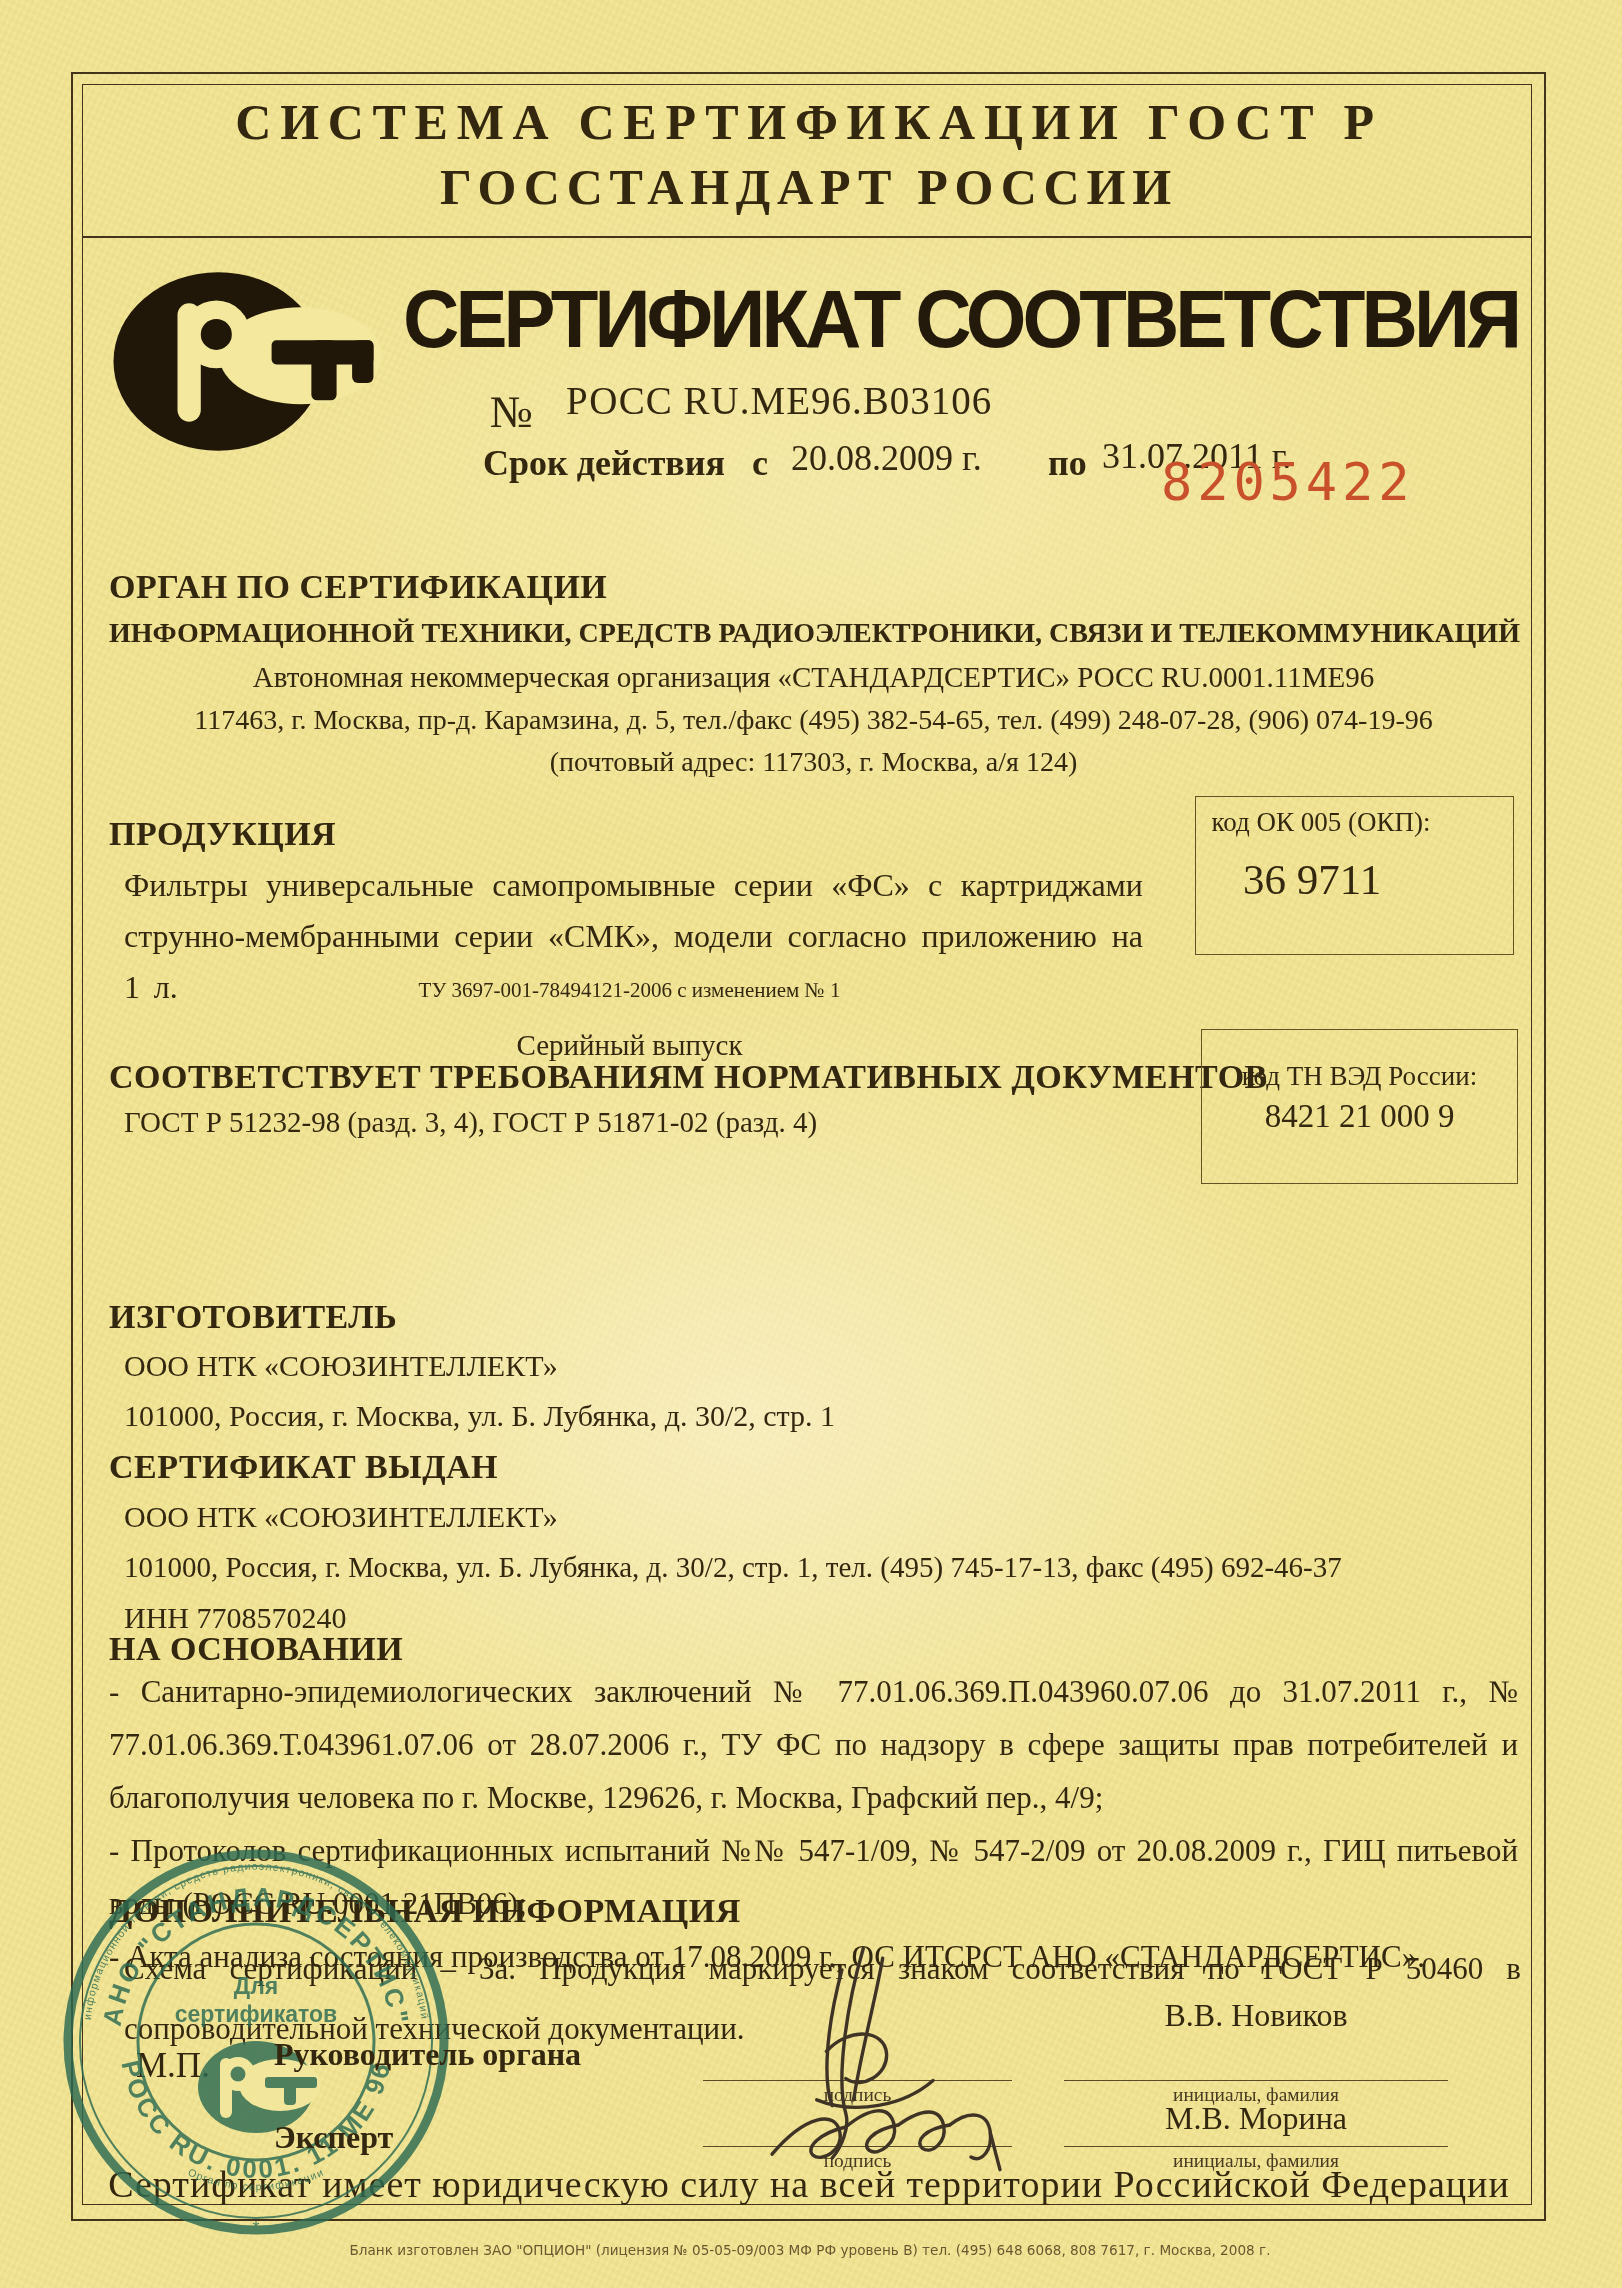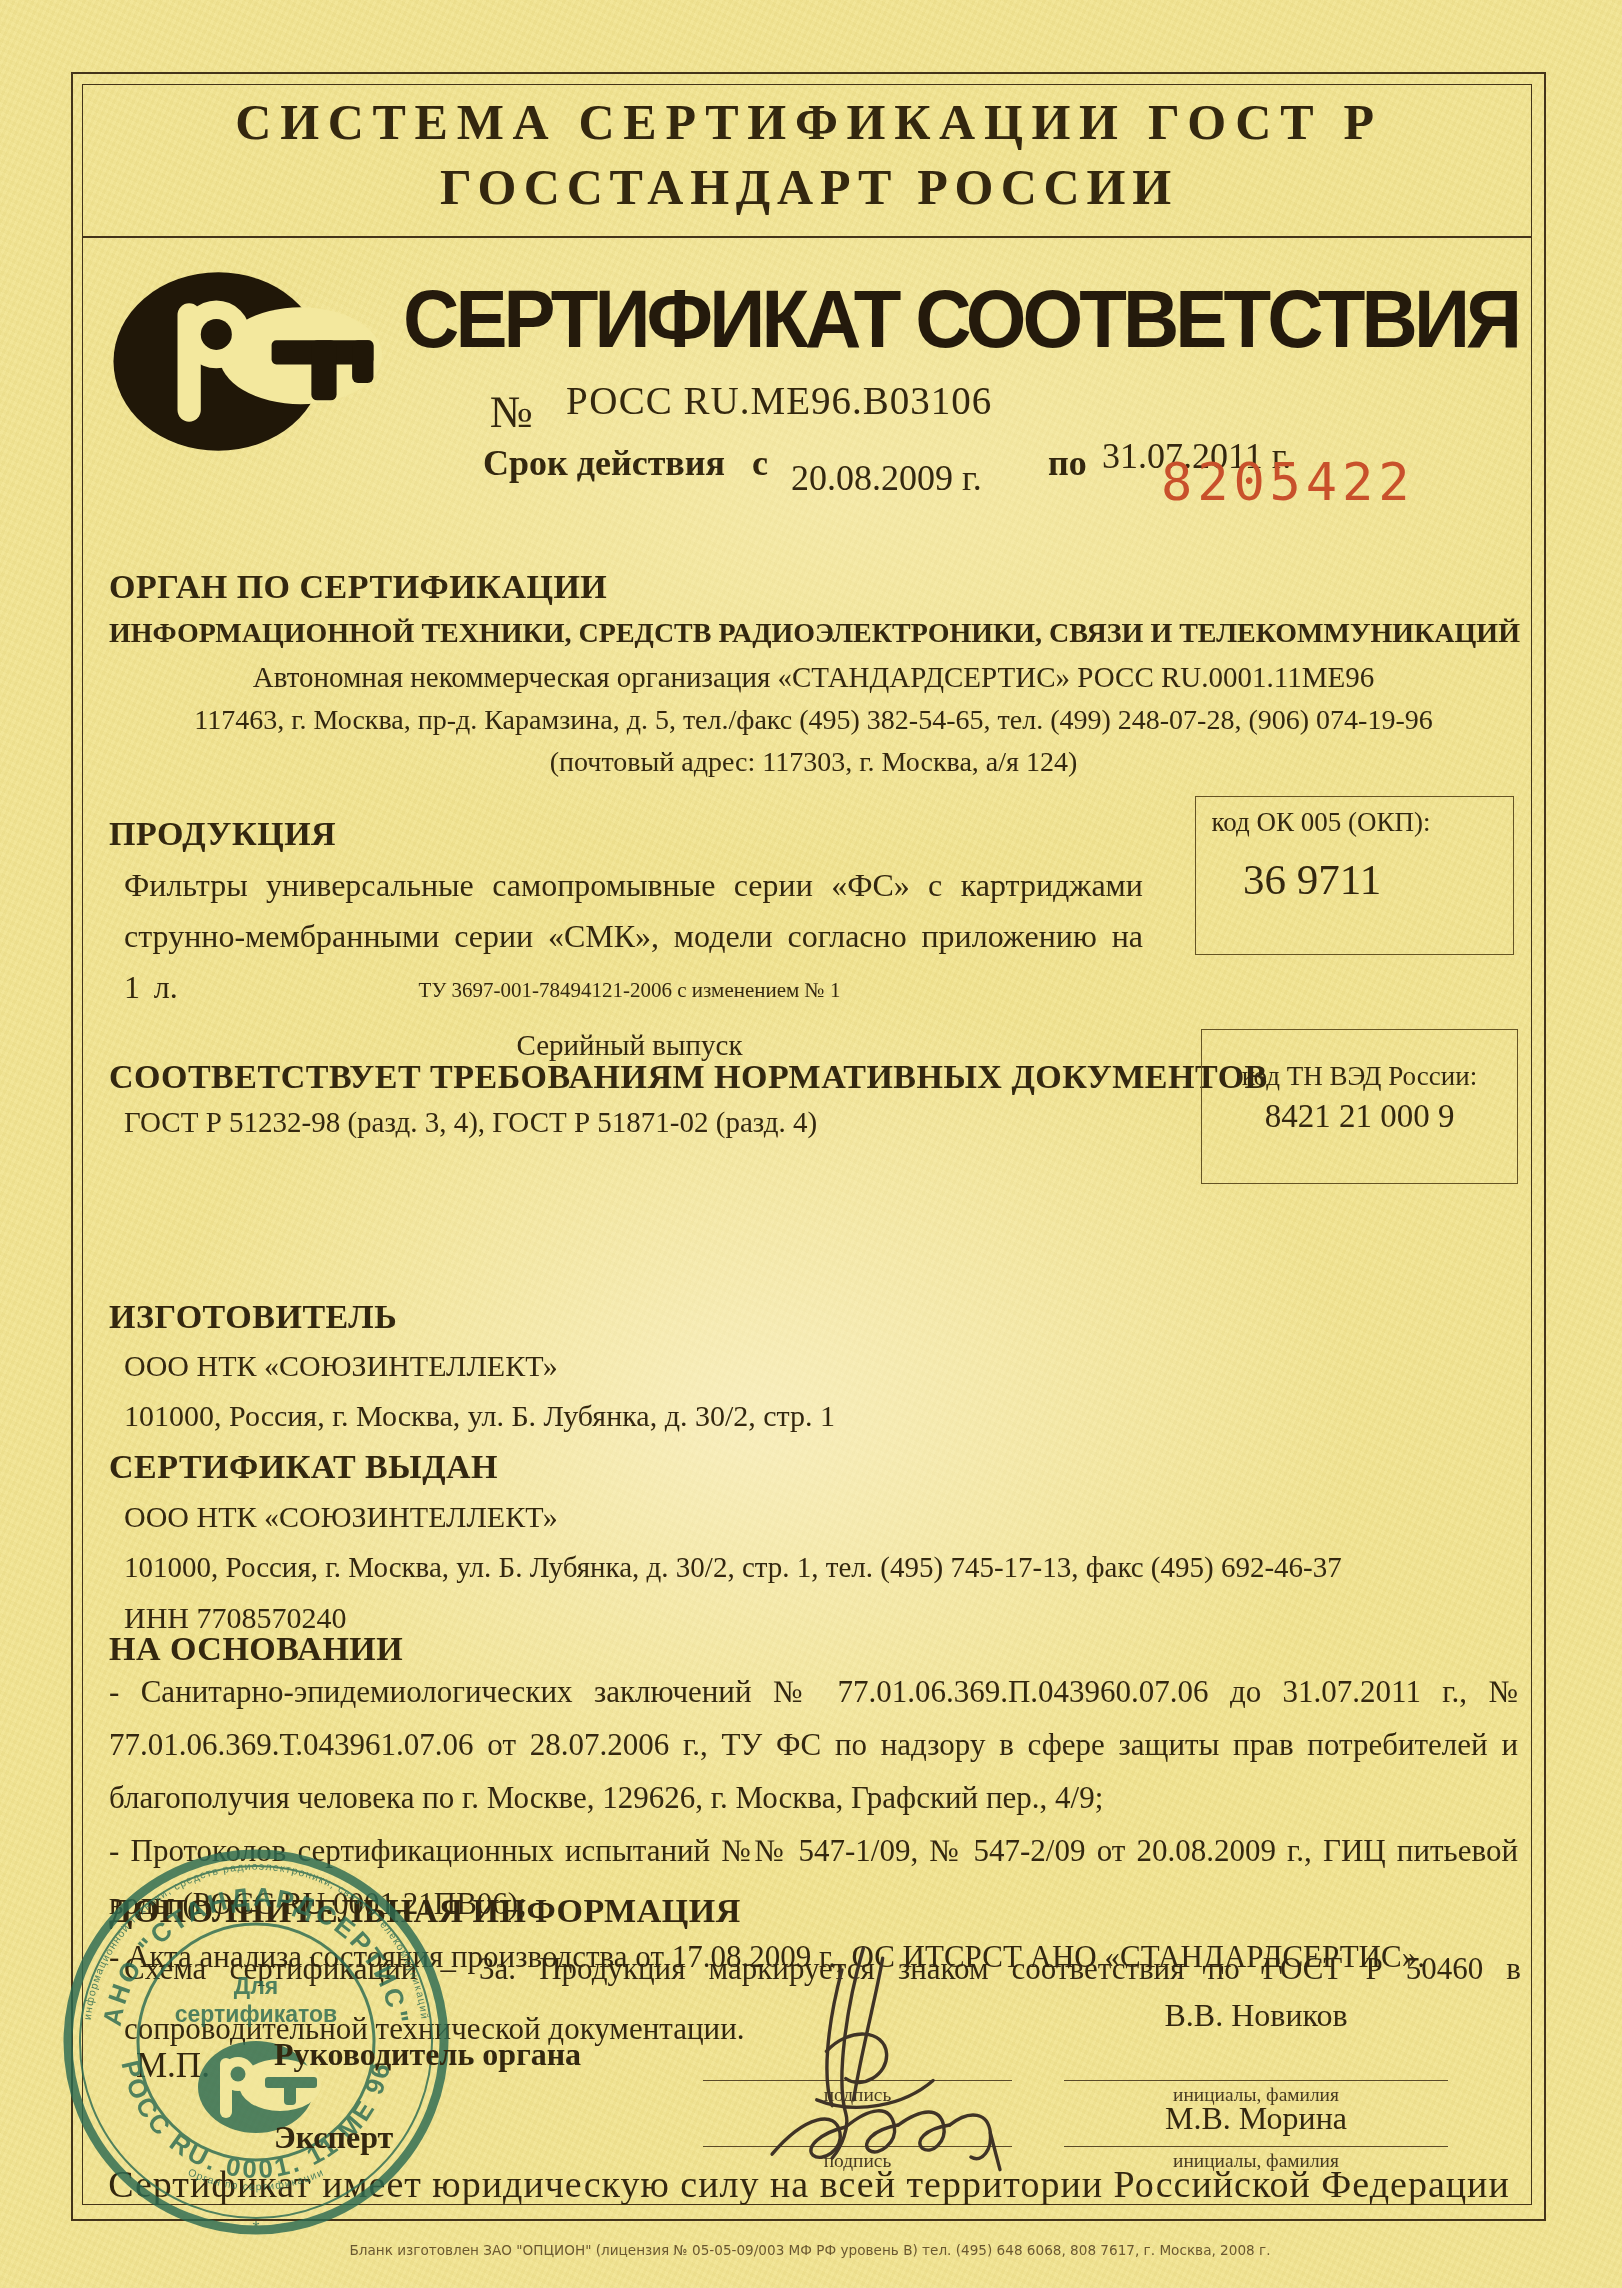--- a/index.html
+++ b/index.html
@@ -24,21 +24,21 @@
   .title{
     left:403px; top:272px; width:1106px; text-align:center;
     font-family:"Liberation Sans","DejaVu Sans",sans-serif;
     font-weight:bold; font-size:78px; letter-spacing:-3.9px; white-space:nowrap;
     color:#241a0c; transform:scaleY(1.04); transform-origin:top center;
   }
   .no-label{left:490px; top:386px; font-size:45px;}
   .no-value{left:560px; top:378px; font-size:39px; letter-spacing:1px; white-space:nowrap;margin-left:6px;}
   .v-label{left:483px; top:442px; font-size:36px; font-weight:bold;}
   .v-c{left:752px; top:442px; font-size:36px; font-weight:bold;}
-  .v-from{left:791px; top:437px; font-size:36px; white-space:nowrap;margin-top:20px;}
+  .v-from{left:791px; top:437px; font-size:36px; white-space:nowrap;}
   .v-po{left:1048px; top:442px; font-size:36px; font-weight:bold;}
   .v-to{left:1102px; top:435px; font-size:36px; white-space:nowrap;}
   .blank-no{
     left:1161px; top:452px; font-size:52px; letter-spacing:4.9px;
     font-family:"DejaVu Sans Mono",monospace; color:#c8502b;
   }
   .sec-h{left:109px; font-size:34px; font-weight:bold; letter-spacing:0.5px; white-space:nowrap;}
   .c-line{left:109px; width:1409px; text-align:center; white-space:nowrap;}
   .org1{top:617px; font-size:28px; font-weight:bold;}
   .org2{top:661px; font-size:29px;}

